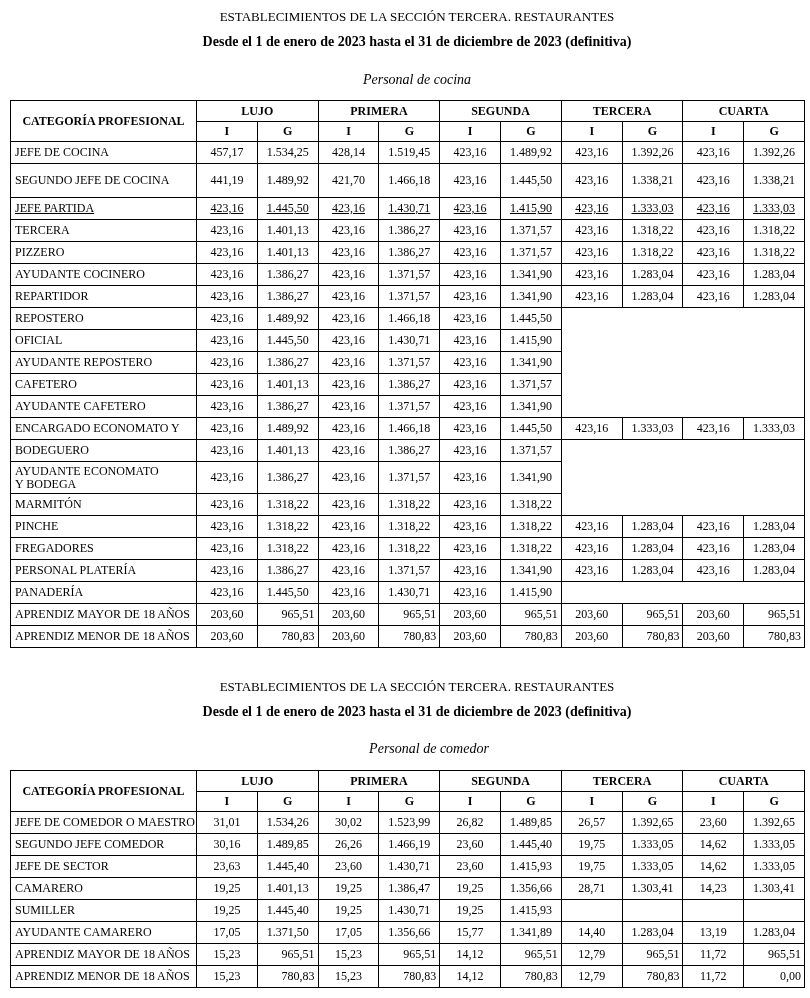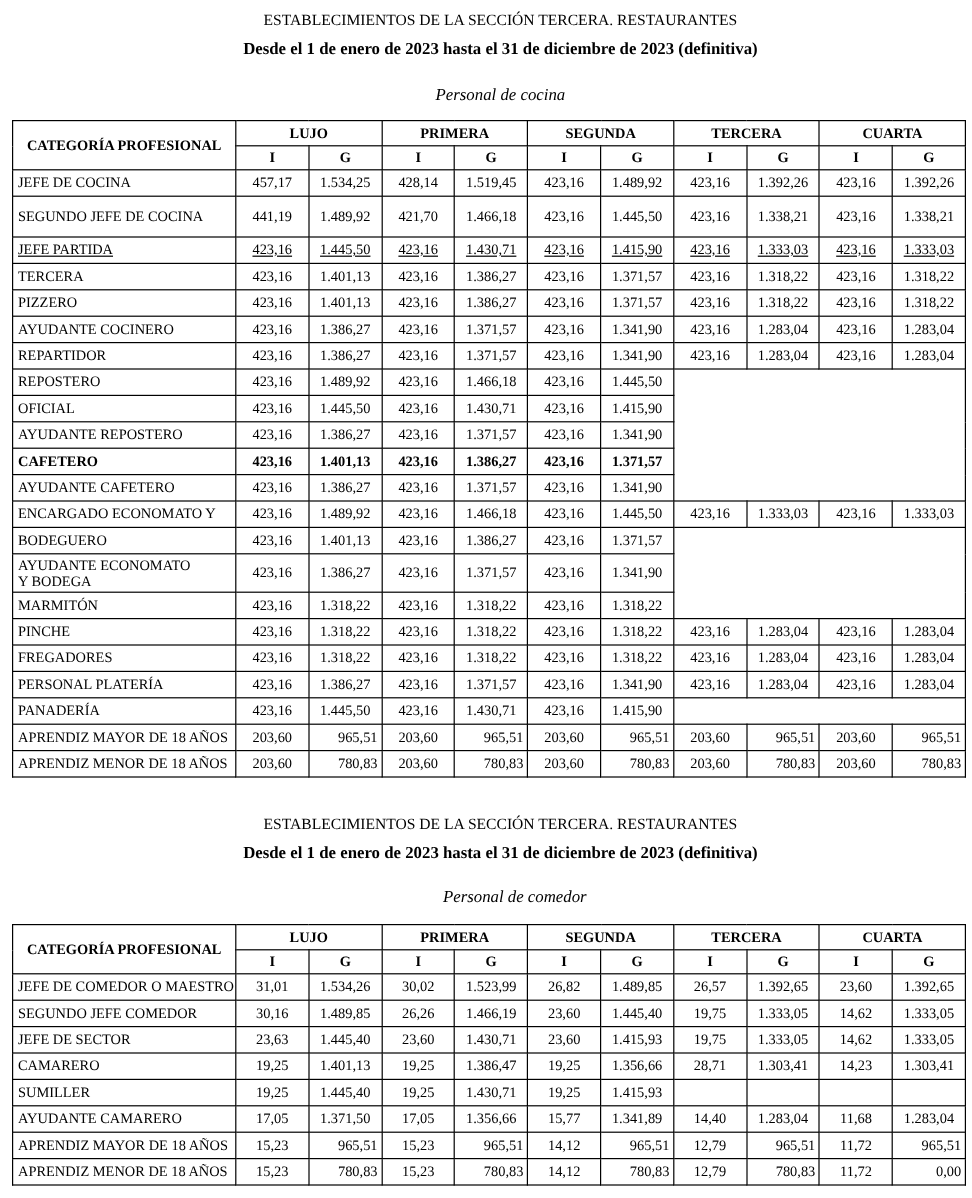--- a/index.html
+++ b/index.html
@@ -173,21 +173,21 @@
       </tr>
       <tr style="height: 22px;">
         <td class="cat">AYUDANTE REPOSTERO</td>
         <td class="num">423,16</td>
         <td class="num">1.386,27</td>
         <td class="num">423,16</td>
         <td class="num">1.371,57</td>
         <td class="num">423,16</td>
         <td class="num">1.341,90</td>
       </tr>
-      <tr style="height: 22px; font-weight: bold;">
+      <tr style="height: 22px;">
         <td class="cat">CAFETERO</td>
         <td class="num">423,16</td>
         <td class="num">1.401,13</td>
         <td class="num">423,16</td>
         <td class="num">1.386,27</td>
         <td class="num">423,16</td>
         <td class="num">1.371,57</td>
       </tr>
       <tr style="height: 22px;">
         <td class="cat">AYUDANTE CAFETERO</td>
@@ -429,21 +429,21 @@
       <tr style="height: 22px;">
         <td class="cat">AYUDANTE CAMARERO</td>
         <td class="num">17,05</td>
         <td class="num">1.371,50</td>
         <td class="num">17,05</td>
         <td class="num">1.356,66</td>
         <td class="num">15,77</td>
         <td class="num">1.341,89</td>
         <td class="num">14,40</td>
         <td class="num">1.283,04</td>
-        <td class="num">11,68</td>
+        <td class="num">13,19</td>
         <td class="num">1.283,04</td>
       </tr>
       <tr style="height: 22px;">
         <td class="cat">APRENDIZ MAYOR DE 18 AÑOS</td>
         <td class="num">15,23</td>
         <td class="numr">965,51</td>
         <td class="num">15,23</td>
         <td class="numr">965,51</td>
         <td class="num">14,12</td>
         <td class="numr">965,51</td>

